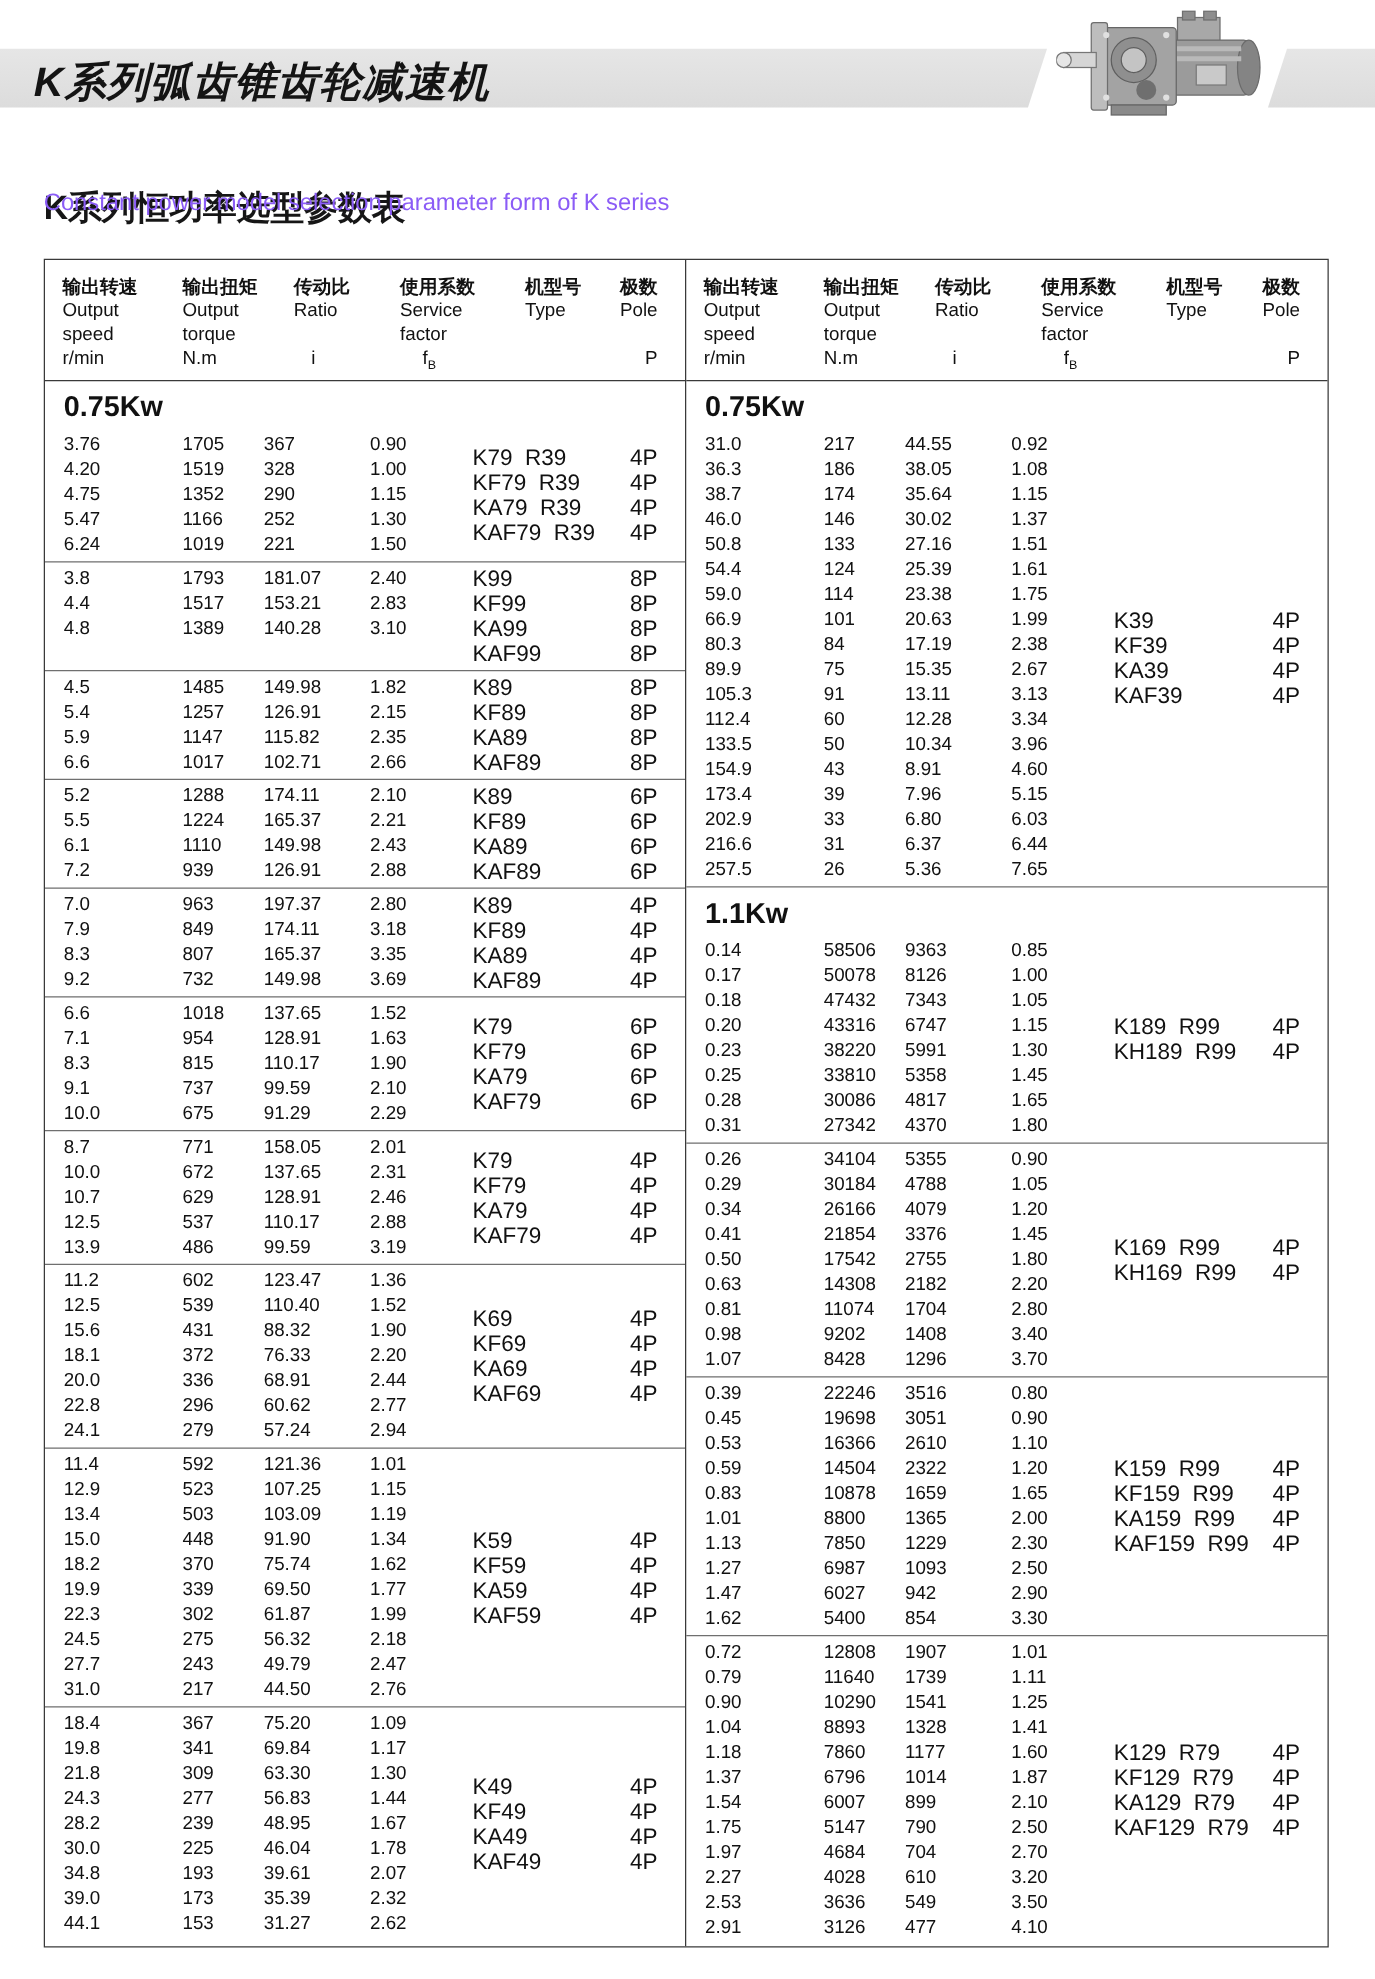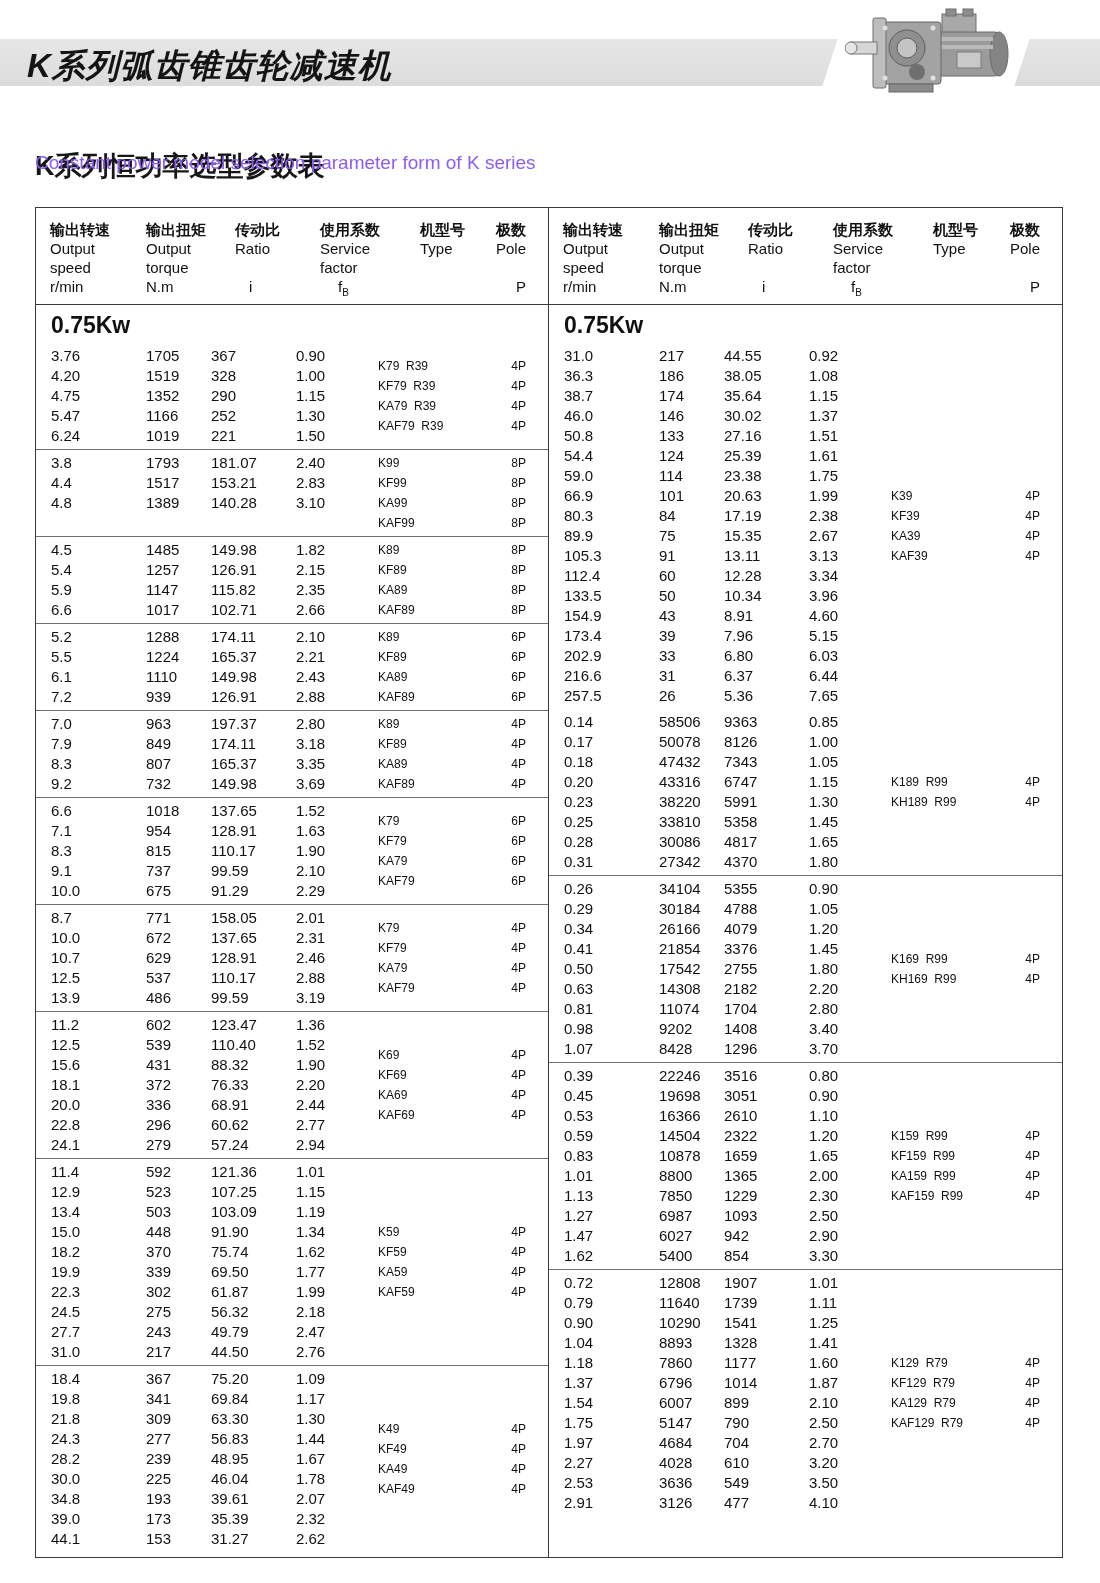--- a/index.html
+++ b/index.html
@@ -44,21 +44,21 @@
   .group{display:flex;align-items:center;padding:3px 0;box-sizing:border-box;}
   .sep{border-top:1px solid #6f6f6f;}
   .rows{align-self:flex-start;width:342px;}
   .drow{display:flex;height:20px;line-height:20px;font-size:15px;}
   .cell{box-sizing:border-box;white-space:nowrap;}
   .c0{width:110px;padding-left:15px;}
   .c1{width:65px;}
   .c2{width:85px;}
   .c3{width:82px;}
   .types{flex:1;padding-right:22px;}
-  .tline{display:flex;justify-content:space-between;height:20px;line-height:20px;font-size:12px;gap:16px;}
+  .tline{display:flex;justify-content:space-between;height:20px;line-height:20px;font-size:18px;gap:16px;}
   .model{white-space:pre;}
 </style>
 </head>
 <body>
 
 <div class="page">
 
   <div class="banner"></div>
   <div class="banner-deco"></div>
   <div class="banner-title">K系列弧齿锥齿轮减速机</div>
@@ -856,20 +856,21 @@
               <div class="tline">
                 <span class="model">KA39</span>
                 <span class="pole">4P</span>
               </div>
               <div class="tline">
                 <span class="model">KAF39</span>
                 <span class="pole">4P</span>
               </div>
             </div>
           </div>
+          <div class="power-label sep">1.1Kw</div>
           <div class="group">
             <div class="rows">
               <div class="drow">
                 <span class="cell c0">0.14</span>
                 <span class="cell c1">58506</span>
                 <span class="cell c2">9363</span>
                 <span class="cell c3">0.85</span>
               </div>
               <div class="drow">
                 <span class="cell c0">0.17</span>

